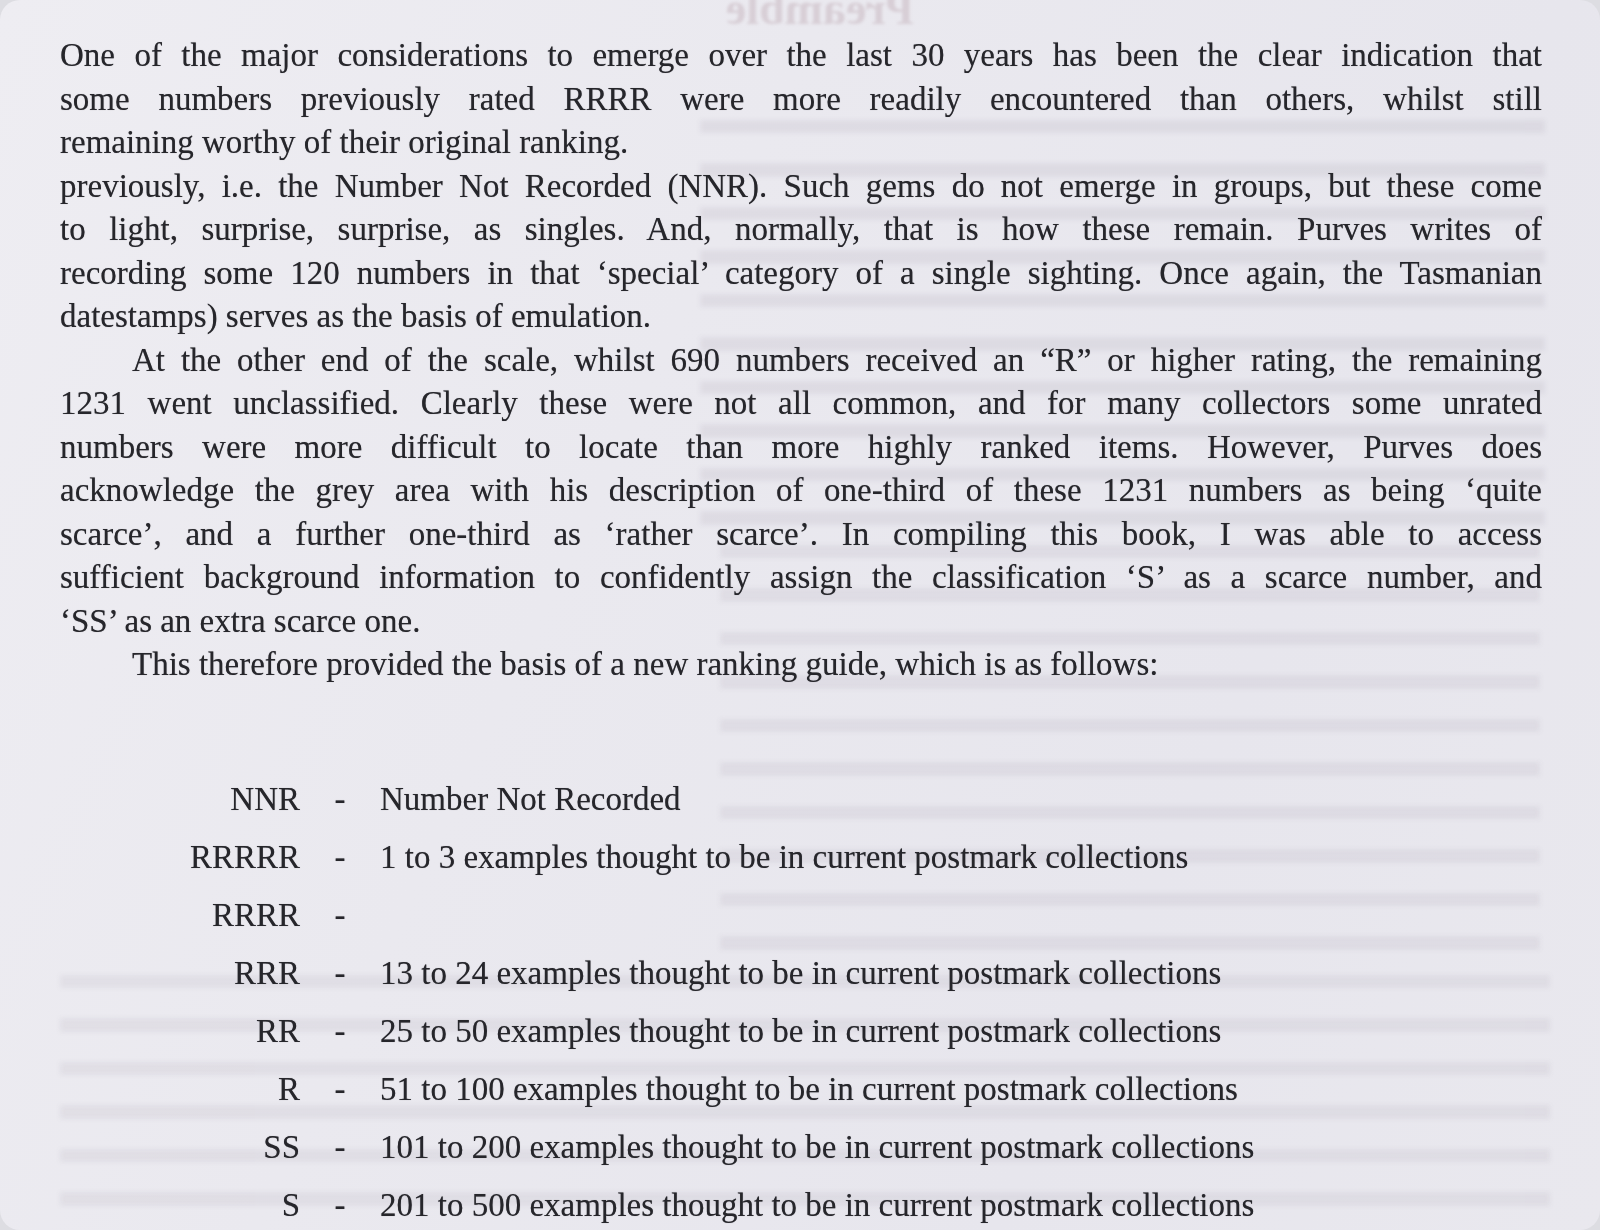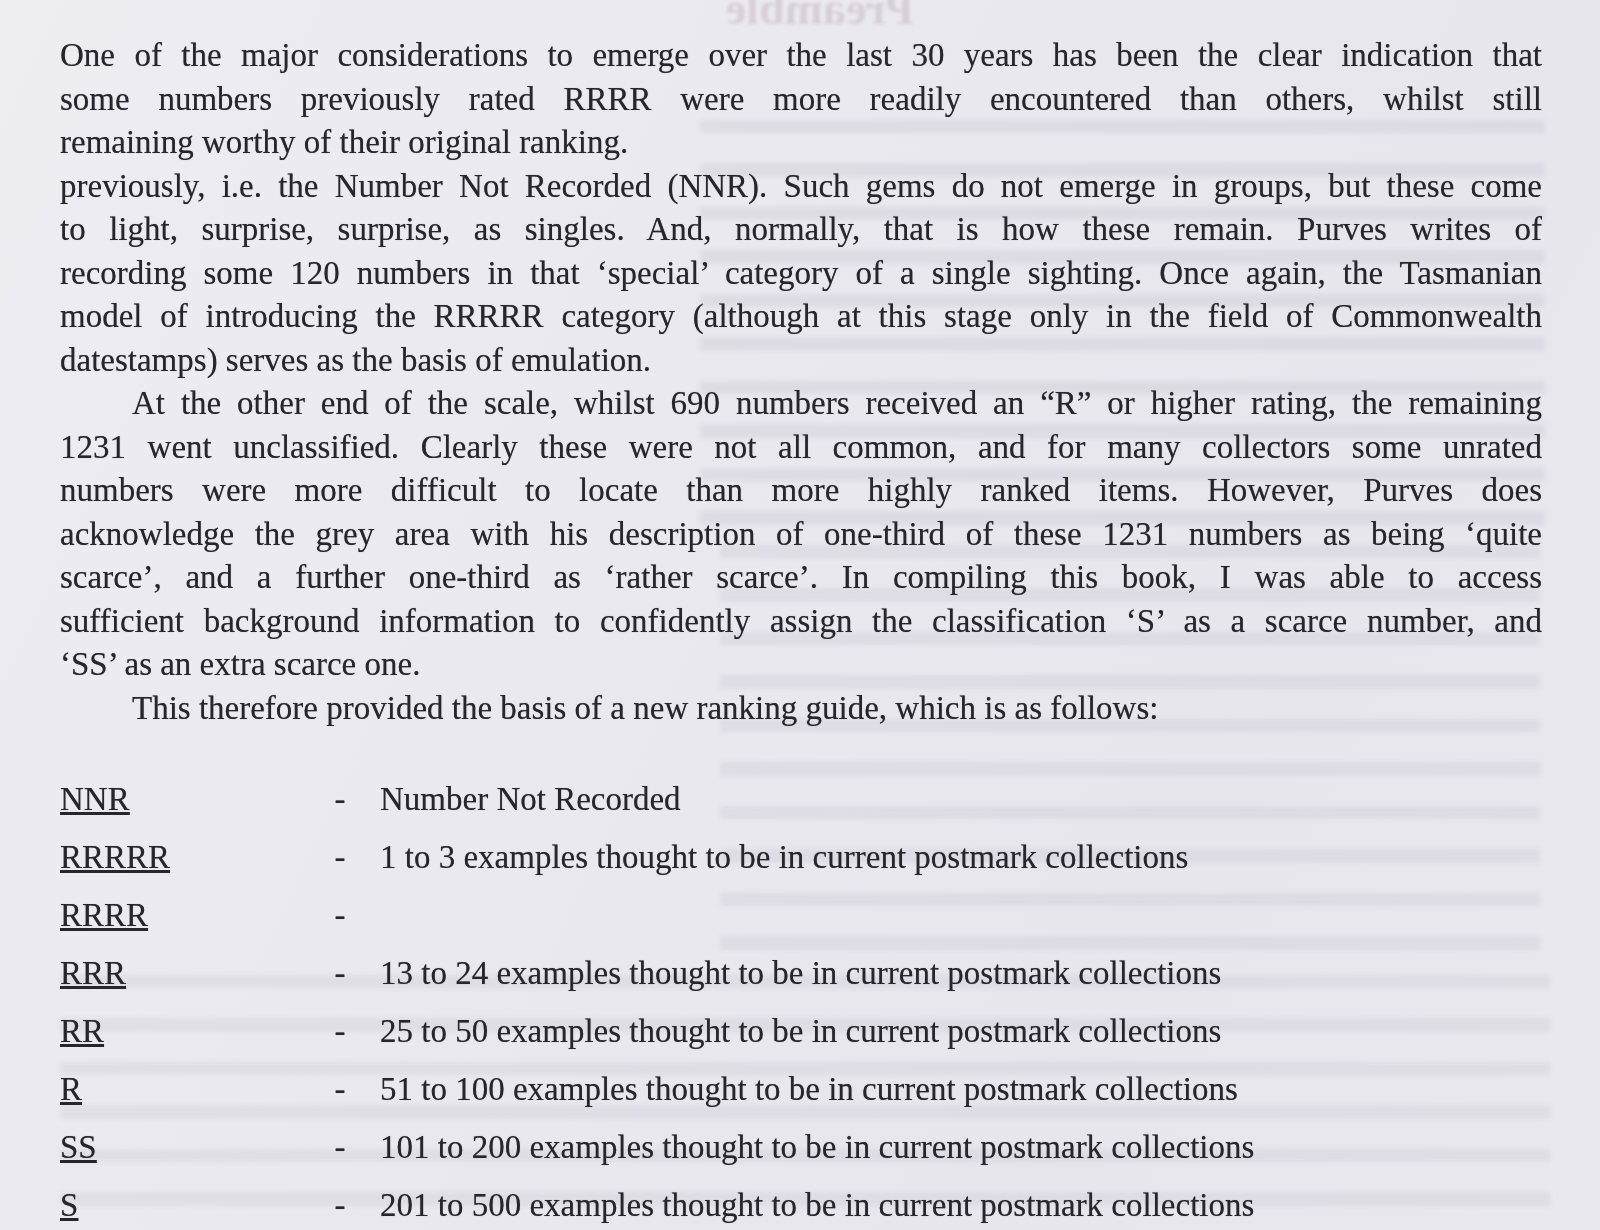--- a/index.html
+++ b/index.html
@@ -8,20 +8,21 @@
     background: #dddde2;
   }
   #scan-page {
     position: relative;
     width: 1600px;
     height: 1230px;
     overflow: hidden;
     background: linear-gradient(115deg, #eeedf2 0%, #eae9ef 38%, #e7e6ed 72%, #e9e8ee 100%);
     font-family: "Liberation Serif", "DejaVu Serif", serif;
     color: #26262b;
+    border-radius: 20px;
   }
   
   .ghost-band {
     position: absolute;
     pointer-events: none;
     filter: blur(2.5px);
     background: repeating-linear-gradient(
       180deg,
       rgba(152,144,160,0.16) 0px, rgba(152,144,160,0.16) 13px,
       rgba(0,0,0,0) 13px, rgba(0,0,0,0) 43.5px);
@@ -66,21 +67,21 @@
     top: 778px;
     width: 1482px;
   }
   .rank-row {
     display: flex;
     height: 58px;
     font-size: 33px;
     line-height: 43px;
     text-shadow: 0 0 0.7px rgba(38,38,43,0.55);
   }
-  .rank-code { width: 240px; text-align: left; text-decoration: underline; }
+  .rank-code { width: 240px; text-align: right; }
   .rank-dash { width: 80px;  text-align: center; }
   .rank-desc { flex: 1; }
 </style>
 </head>
 <body>
 
 <div id="scan-page">
   <div id="ghost-title">Preamble</div>
   <div id="ghost-band-1" class="ghost-band"></div>
   <div id="ghost-band-2" class="ghost-band"></div>
@@ -89,21 +90,20 @@
   <div id="paragraphs">
       <div>
         <div class="line">One of the major considerations to emerge over the last 30 years has been the clear indication that</div>
         <div class="line">some numbers previously rated RRRR were more readily encountered than others, whilst still</div>
         <div class="line last">remaining worthy of their original ranking.</div>
       </div>
       <div>
         <div class="line">previously, i.e. the Number Not Recorded (NNR). Such gems do not emerge in groups, but these come</div>
         <div class="line">to light, surprise, surprise, as singles. And, normally, that is how these remain. Purves writes of</div>
         <div class="line">recording some 120 numbers in that ‘special’ category of a single sighting. Once again, the Tasmanian</div>
-        <div class="line">model of introducing the RRRRR category (although at this stage only in the field of Commonwealth</div>
         <div class="line last">datestamps) serves as the basis of emulation.</div>
       </div>
       <div>
         <div class="line indent">At the other end of the scale, whilst 690 numbers received an “R” or higher rating, the remaining</div>
         <div class="line">1231 went unclassified. Clearly these were not all common, and for many collectors some unrated</div>
         <div class="line">numbers were more difficult to locate than more highly ranked items. However, Purves does</div>
         <div class="line">acknowledge the grey area with his description of one-third of these 1231 numbers as being ‘quite</div>
         <div class="line">scarce’, and a further one-third as ‘rather scarce’. In compiling this book, I was able to access</div>
         <div class="line">sufficient background information to confidently assign the classification ‘S’ as a scarce number, and</div>
         <div class="line last">‘SS’ as an extra scarce one.</div>

